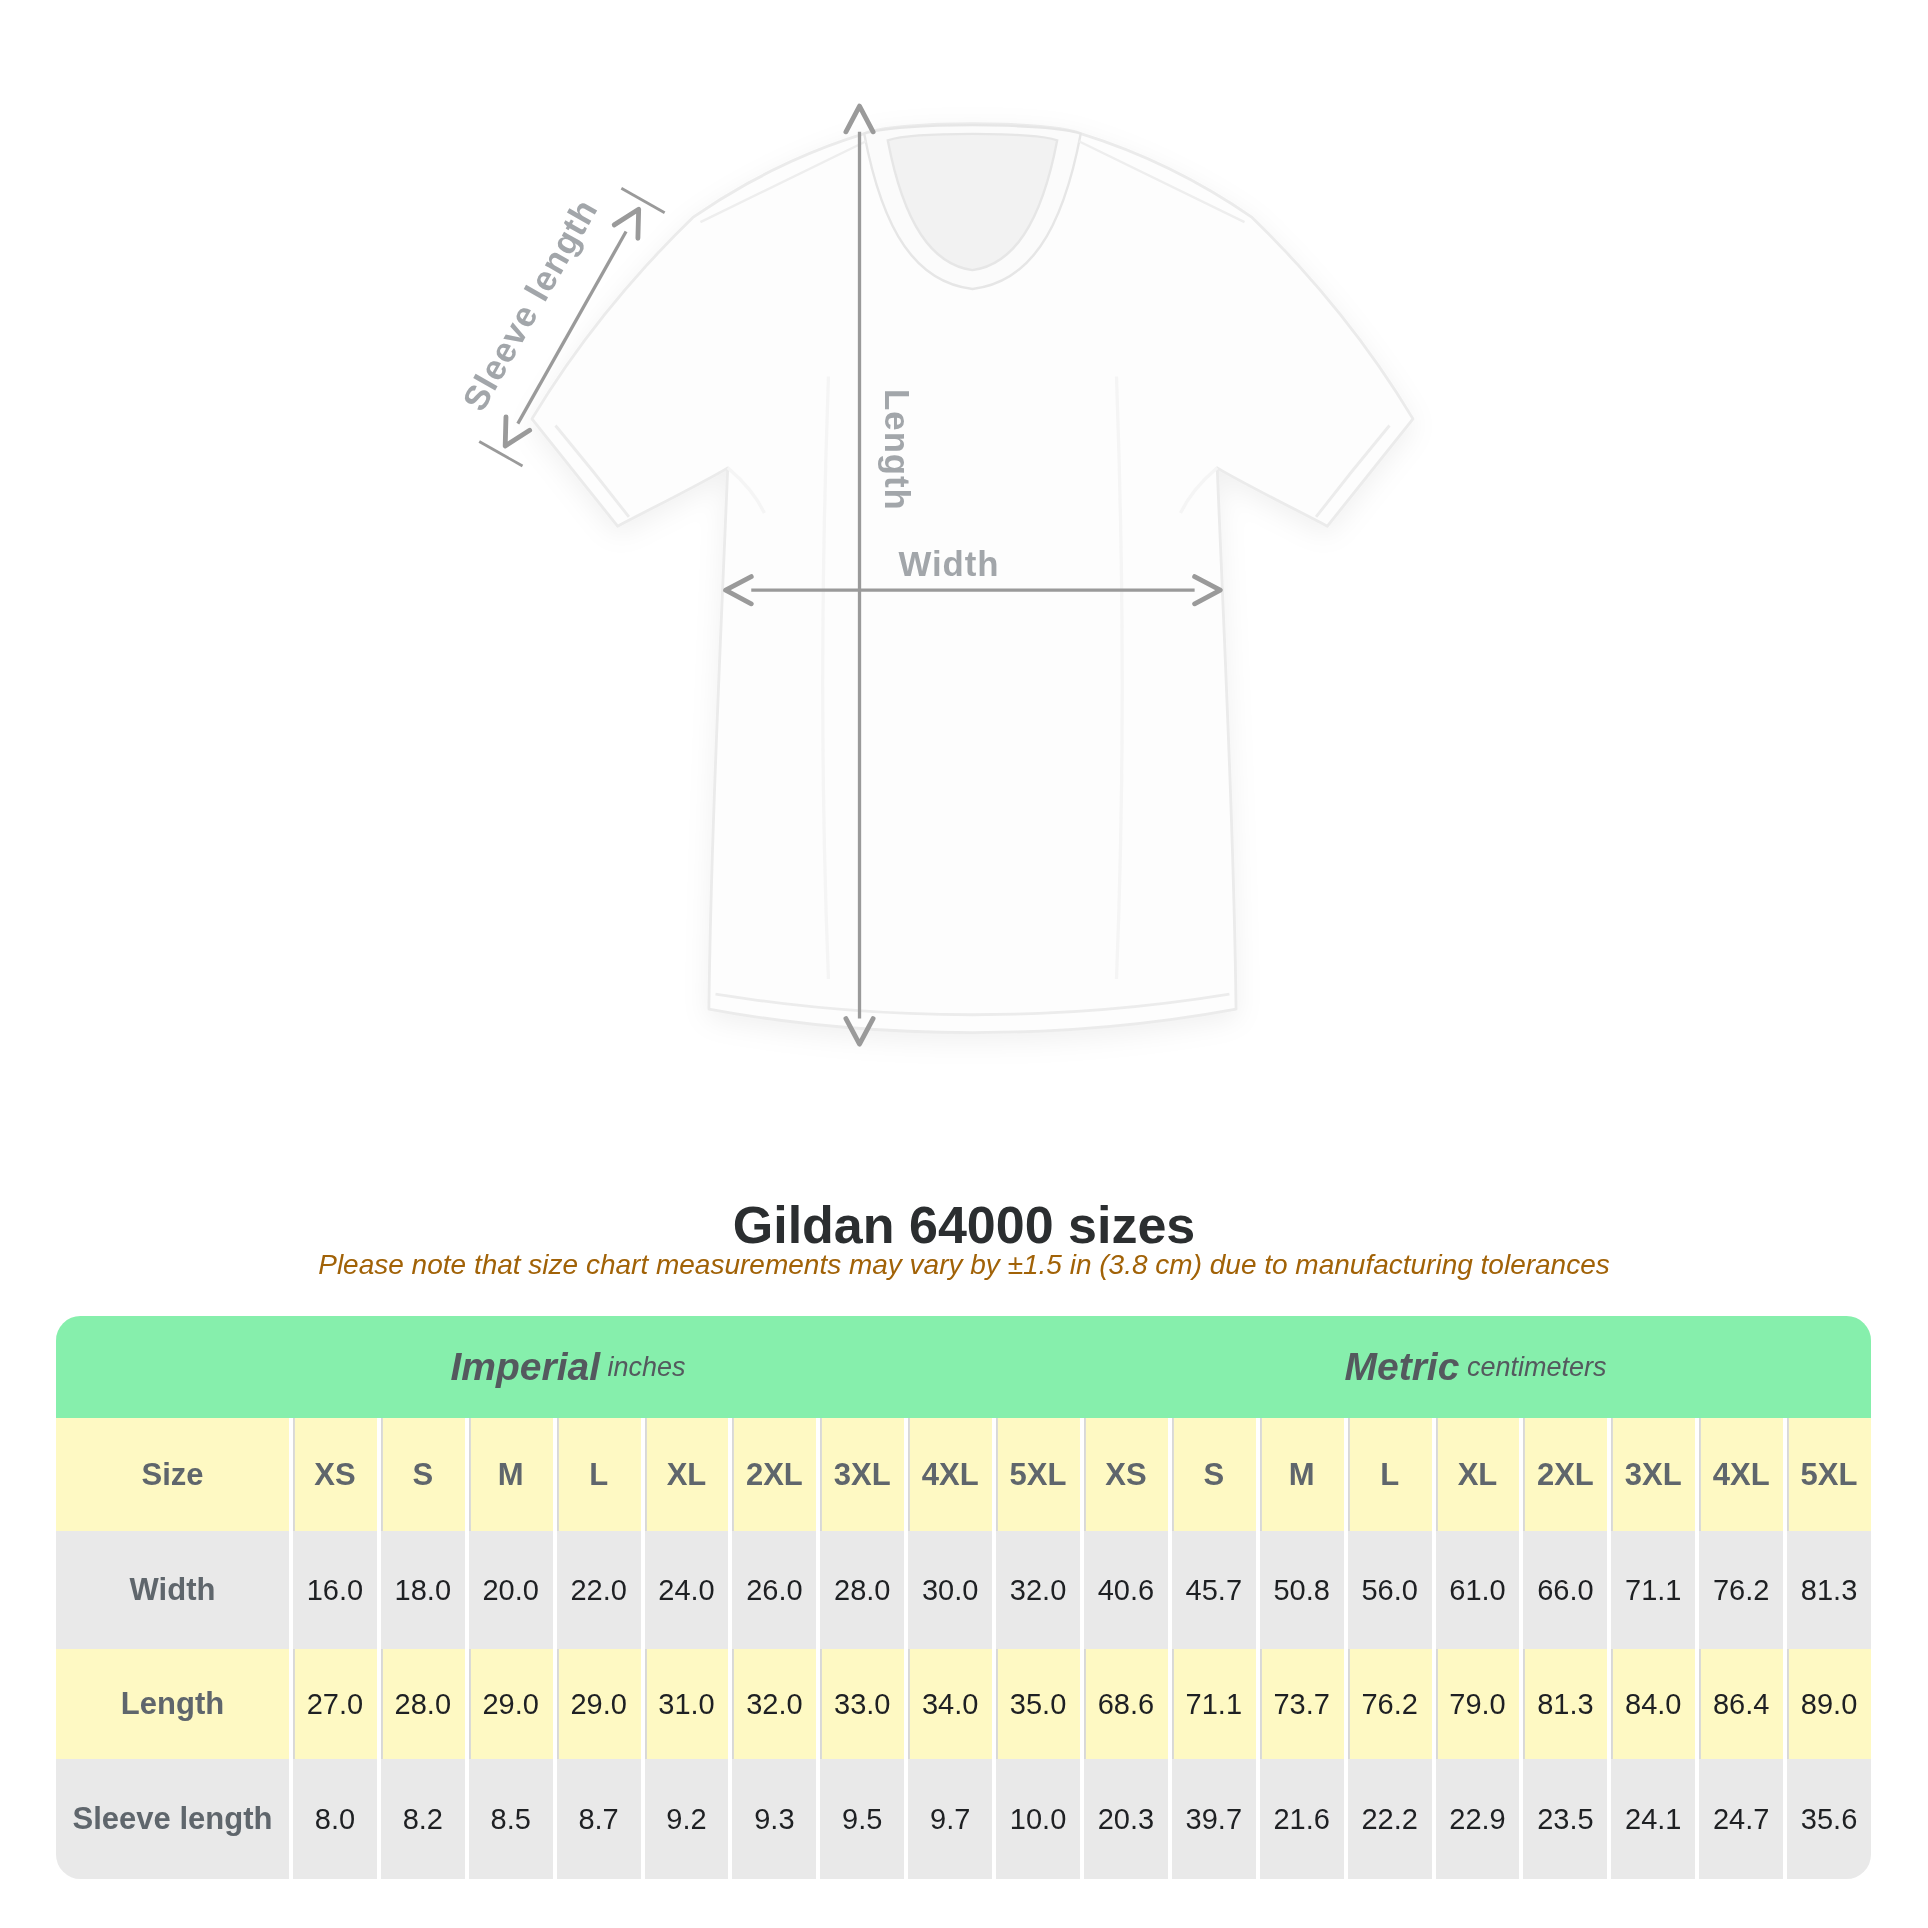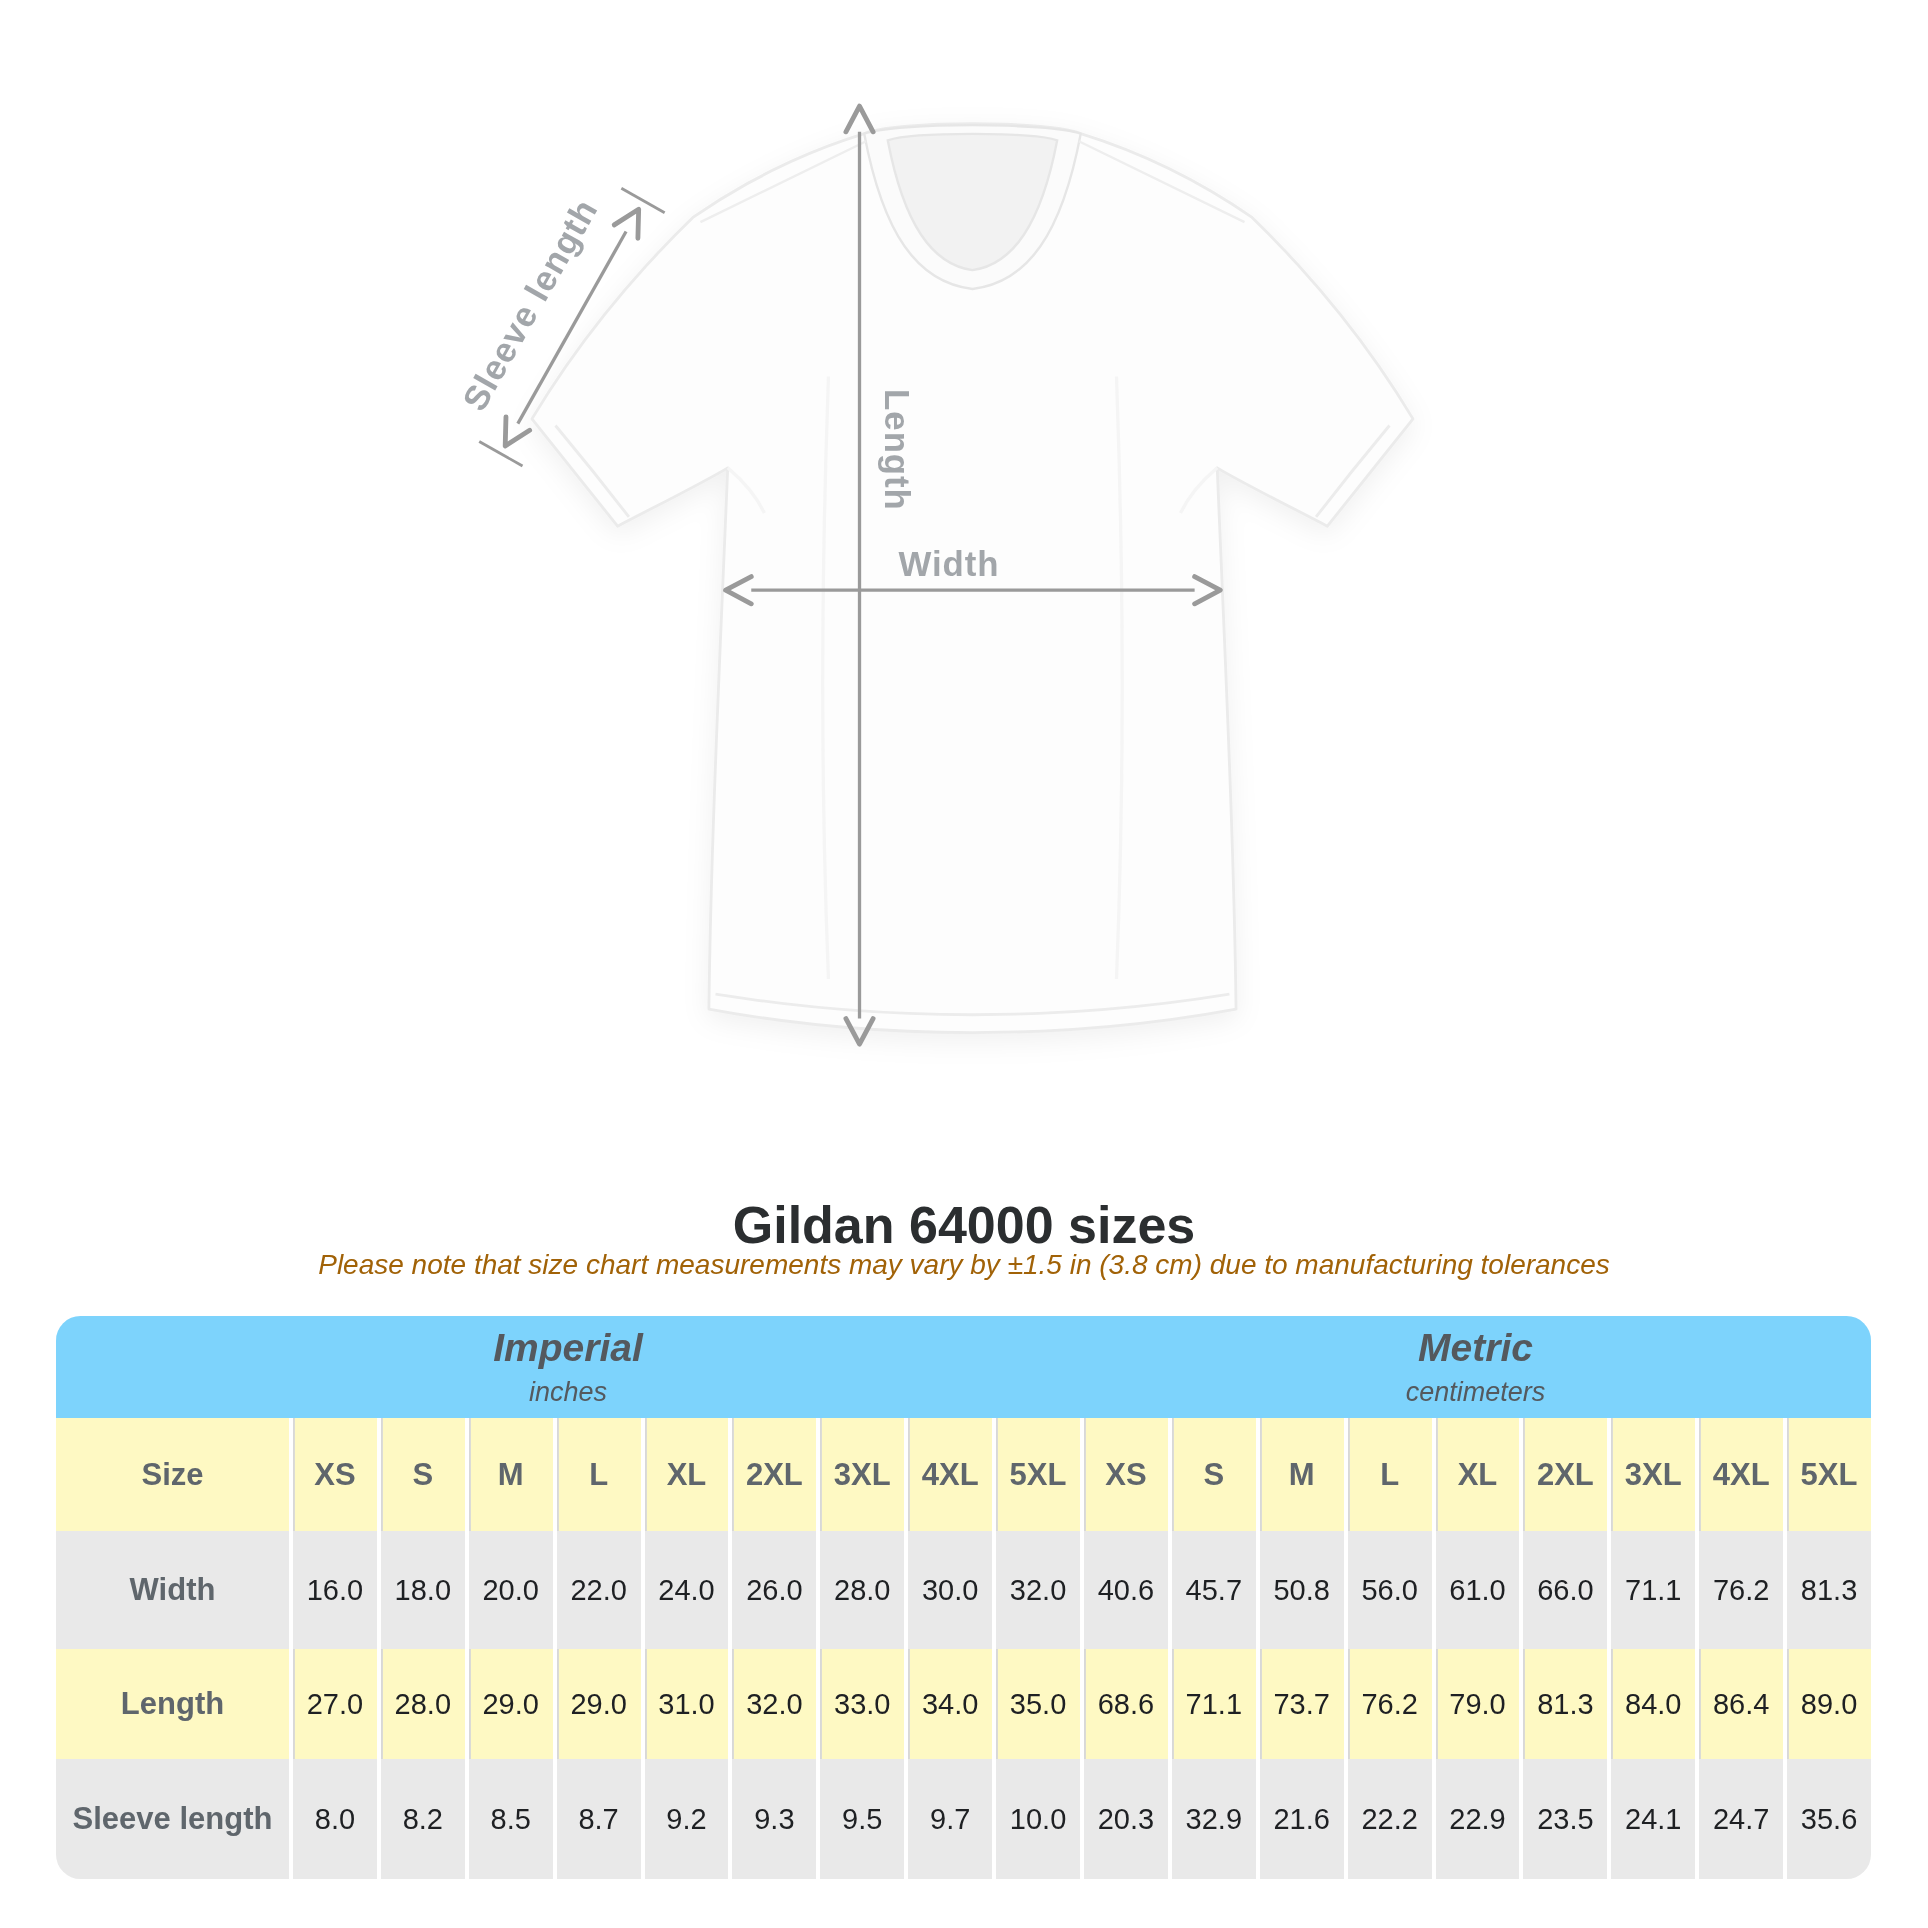--- a/index.html
+++ b/index.html
@@ -24,21 +24,21 @@
   .trow.group{grid-template-columns:1024px 1fr;height:102px;}
   .trow.heads{height:113px;}
   .trow.r-width{height:118px;}
   .trow.r-length{height:110px;}
   .trow.r-sleeve{height:120px;}
   .cell{display:flex;align-items:center;justify-content:center;min-width:0;}
   .gray .cell{background:#e9e9e9;}
   .white .cell{background:#fef9c3;}
   .trow:not(.group) .cell + .cell{border-left:4.7px solid #ffffff;}
   .white .cell + .cell{box-shadow:inset 1.9px 0 0 #d8d8d8;}
-  .gcell{background:#7dd3fc;display:flex;flex-direction:column;
+  .gcell{background:#86efac;display:flex;flex-direction:row;
          align-items:center;justify-content:center;gap:7.5px;}
   .gname{font-size:39px;font-weight:bold;font-style:italic;color:#54595e;}
   .gunit{font-size:27px;font-style:italic;color:#54595e;}
   .head-label,.row-label{font-weight:bold;font-size:31px;color:#5f666c;}
   .val{font-size:29px;color:#1e2023;}
 </style>
 </head>
 <body>
 
 <div class="shirt-wrap">
@@ -191,21 +191,21 @@
     <div class="cell val">8.0</div>
     <div class="cell val">8.2</div>
     <div class="cell val">8.5</div>
     <div class="cell val">8.7</div>
     <div class="cell val">9.2</div>
     <div class="cell val">9.3</div>
     <div class="cell val">9.5</div>
     <div class="cell val">9.7</div>
     <div class="cell val">10.0</div>
     <div class="cell val">20.3</div>
-    <div class="cell val">32.9</div>
+    <div class="cell val">39.7</div>
     <div class="cell val">21.6</div>
     <div class="cell val">22.2</div>
     <div class="cell val">22.9</div>
     <div class="cell val">23.5</div>
     <div class="cell val">24.1</div>
     <div class="cell val">24.7</div>
     <div class="cell val">35.6</div>
   </div>
 
 </div>

